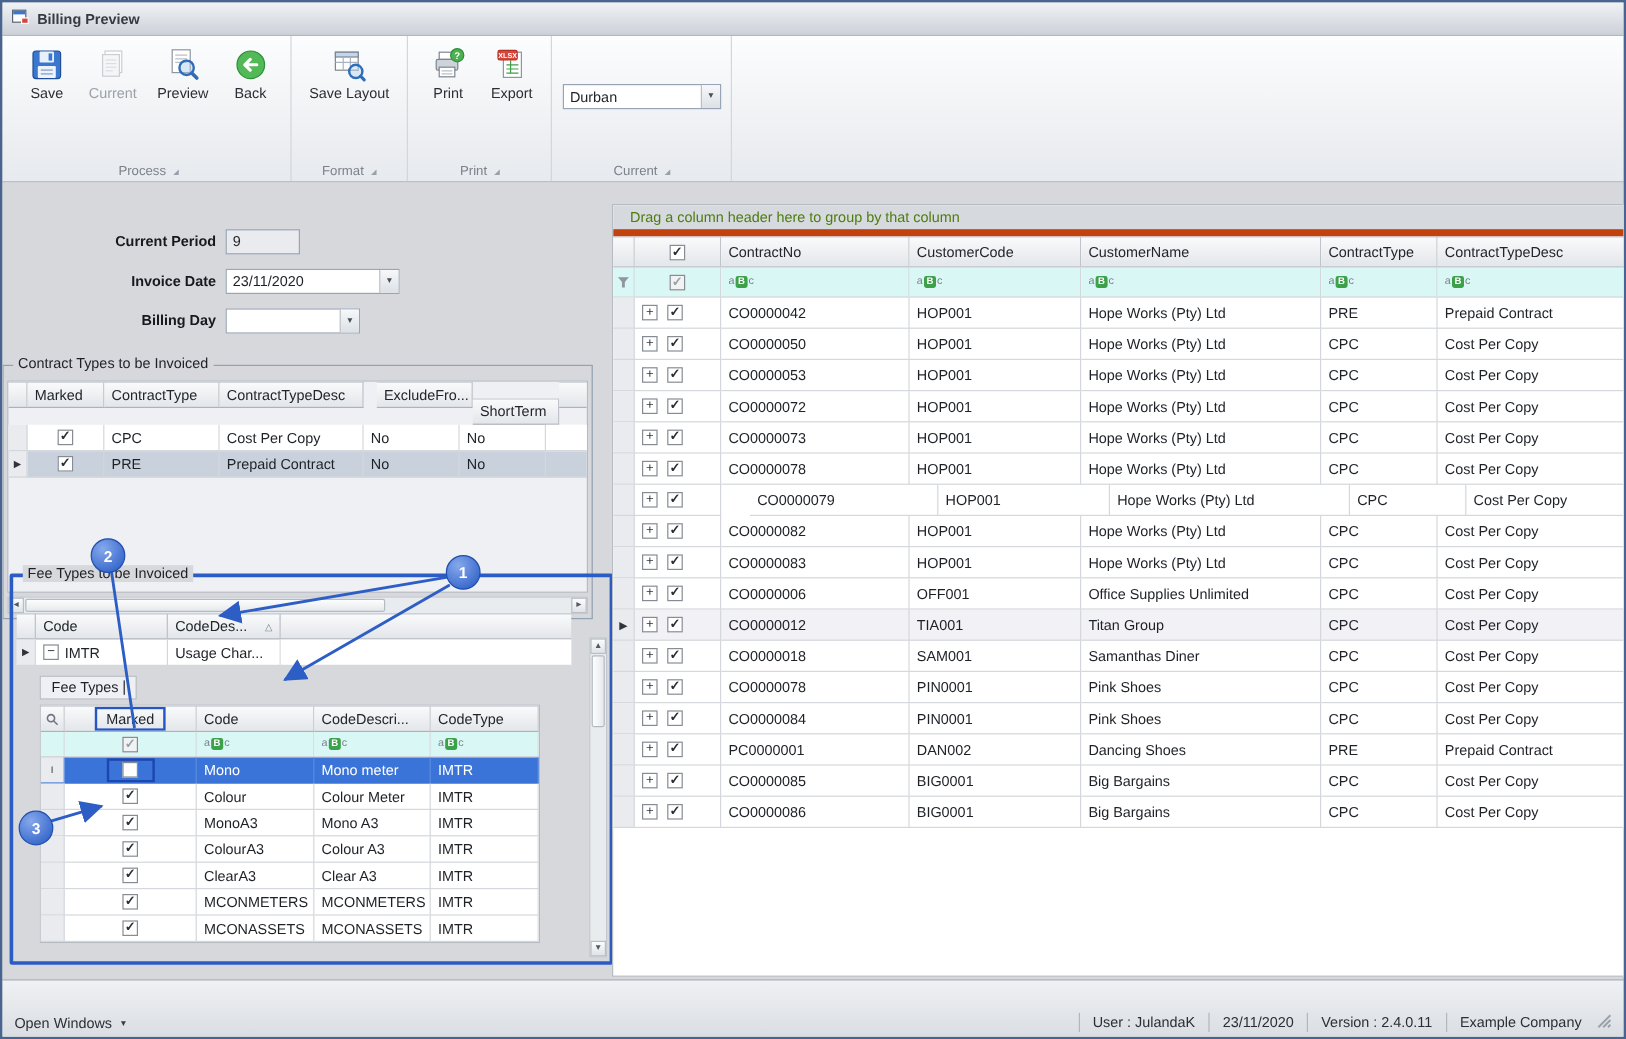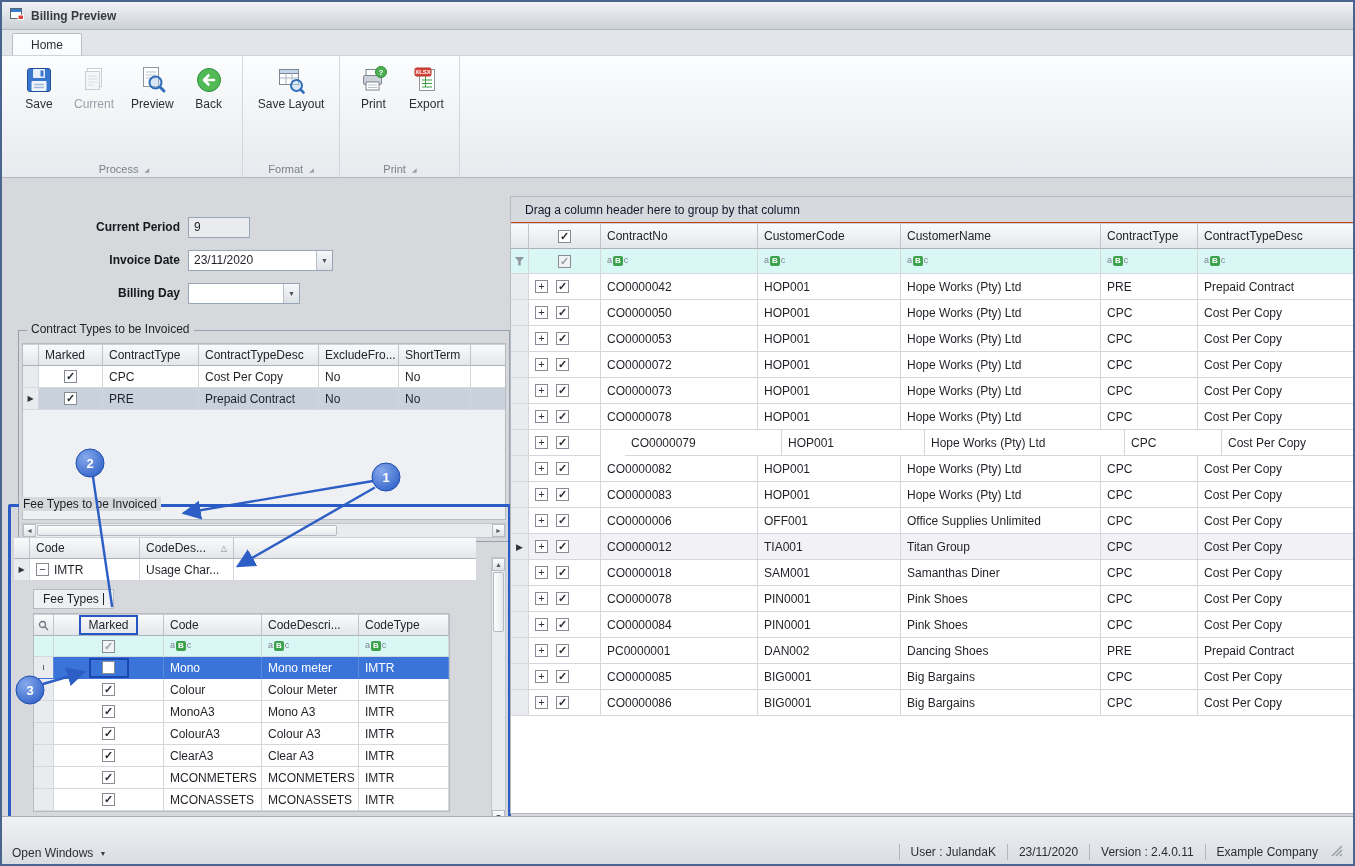--- a/index.html
+++ b/index.html
@@ -91,21 +91,21 @@
   
   .hscroll{position:absolute;left:3px;right:3px;bottom:3px;height:15px;background:#e9ecef;border:1px solid #c3c7cd;display:flex;align-items:center}
   .vscroll{position:absolute;right:2px;top:50px;bottom:3px;width:15px;background:#e9ecef;border:1px solid #c3c7cd;display:flex;flex-direction:column;align-items:center}
   .sbtn{flex:none;width:13px;height:13px;background:linear-gradient(#fbfcfd,#e0e3e7);border:1px solid #b9bec5;font-size:7px;color:#545a63;display:flex;align-items:center;justify-content:center}
   .hthumb{flex:none;width:300px;height:11px;margin:0 1px;background:linear-gradient(#fdfdfe,#e6e9ec);border:1px solid #b4bac1;border-radius:2px}
   .vthumb{flex:none;height:60px;width:11px;margin:1px 0;background:linear-gradient(90deg,#fdfdfe,#e6e9ec);border:1px solid #b4bac1;border-radius:2px}
   .sfill{flex:1}
 
   
   .rgrid{position:absolute;left:508px;top:18px;width:845px;bottom:2px;background:#fff;border:1px solid #b6bac1;overflow:hidden}
-  .hintbar{height:26px;background:#d6d9de;border-bottom:1px solid #c2410c;color:#0f172a;display:flex;align-items:center;padding-left:14px}
+  .hintbar{height:26px;background:#d6d9de;border-bottom:6px solid #c2410c;color:#4d7c0f;display:flex;align-items:center;padding-left:14px}
 
   
   .statusbar{height:48px;flex:none;background:linear-gradient(#eff1f4,#dadde2);border-top:1px solid #a8aeb6;display:flex;align-items:flex-end;padding:4px 10px;color:#2b2f35}
   .swin{display:flex;align-items:center;gap:6px}
   .sarrow{font-size:7px;color:#3a3f46}
   .sright{margin-left:auto;display:flex;align-items:center}
   .sdiv{width:1px;height:16px;background:#b2b7be;margin:0 11px}
   .grip{margin-left:12px}
 
   
@@ -123,23 +123,20 @@
     <span>
       <svg width="16" height="16">
           <rect x="1.5" y="2.5" width="11" height="10" fill="#fff" stroke="#5a6572"></rect>
           <rect x="2" y="3" width="10" height="3" fill="#3a78cf"></rect>
           <rect x="9" y="9" width="5.5" height="4.5" fill="#d8453a" stroke="#fff"></rect>
         </svg>
     </span>
     <span class="wtitle">Billing Preview</span>
   </div>
 
-  <div class="tabsrow">
-    <div class="tab">Home</div>
-  </div>
 
   <div class="ribbon">
     <div class="rgroup">
       <div class="rbtns">
         <div class="rbtn">
           <span class="ricon">
               <svg width="30" height="30">
                 <rect x="3.5" y="3.5" width="23" height="23" rx="2.5" fill="#3a78cf" stroke="#1f4f98"></rect>
                 <rect x="9" y="4" width="12" height="9" rx="1" fill="#e8f0fb"></rect>
                 <rect x="16.5" y="5.5" width="3" height="6" fill="#3a78cf"></rect>
@@ -244,20 +241,30 @@
             </span>
           <span class="rlabel">Export</span>
         </div>
       </div>
       <div class="rgroup-label">
         <span>Print</span>
         <span class="launcher">◢</span>
       </div>
     </div>
 
+    <div class="rgroup current">
+      <div class="combo" style="width:132px">
+        <input value="Durban" style="">
+        <span class="combo-btn">▼</span>
+      </div>
+      <div class="rgroup-label">
+        <span>Current</span>
+        <span class="launcher">◢</span>
+      </div>
+    </div>
   </div>
 
   <div class="main">
 
     <div class="frow" style="top:38px">
       <span class="flabel">Current Period</span>
       <input class="tbox dis" style="width: 62px;" value="9">
     </div>
     <div class="frow" style="top:71px">
       <span class="flabel">Invoice Date</span>
@@ -267,30 +274,30 @@
       </div>
     </div>
     <div class="frow" style="top:104px">
       <span class="flabel">Billing Day</span>
       <div class="combo" style="width:112px">
         <input value="" style="">
         <span class="combo-btn">▼</span>
       </div>
     </div>
 
-    <div class="gbox" style="left:16px;top:152px;width:492px;height:212px">
+    <div class="gbox" style="left:0;top:152px;width:492px;height:212px">
       <span class="gbox-title">Contract Types to be Invoiced</span>
       <div class="grid" style="position:absolute;left:3px;top:12px;right:3px;bottom:21px">
         <div class="ghead">
             <div class="hcell w16"></div>
             <div class="hcell" style="width: 64px;">Marked</div>
             <div class="hcell" style="width: 96px;">ContractType</div>
             <div class="hcell" style="width: 120px;">ContractTypeDesc</div>
-            <div class="hcell" style="width: 80px;">ExcludeFro...</div>
-            <div class="hcell" style="width: 72px;">ShortTerm</div>
+            <div class="hcell" style="width: 80px; margin-left: 11px;">ExcludeFro...</div>
+            <div class="hcell" style="width: 72px; margin-top: 14px;">ShortTerm</div>
             <div class="hcell fillh"></div>
           </div>
         <div>
             <div class="grow">
               <div class="gcell ind w16"></div>
               <div class="gcell ccell" style="width: 64px;">
                 <span class="cb on"></span>
               </div>
               <div class="gcell" style="width: 96px;">CPC</div>
               <div class="gcell" style="width: 120px;">Cost Per Copy</div>

